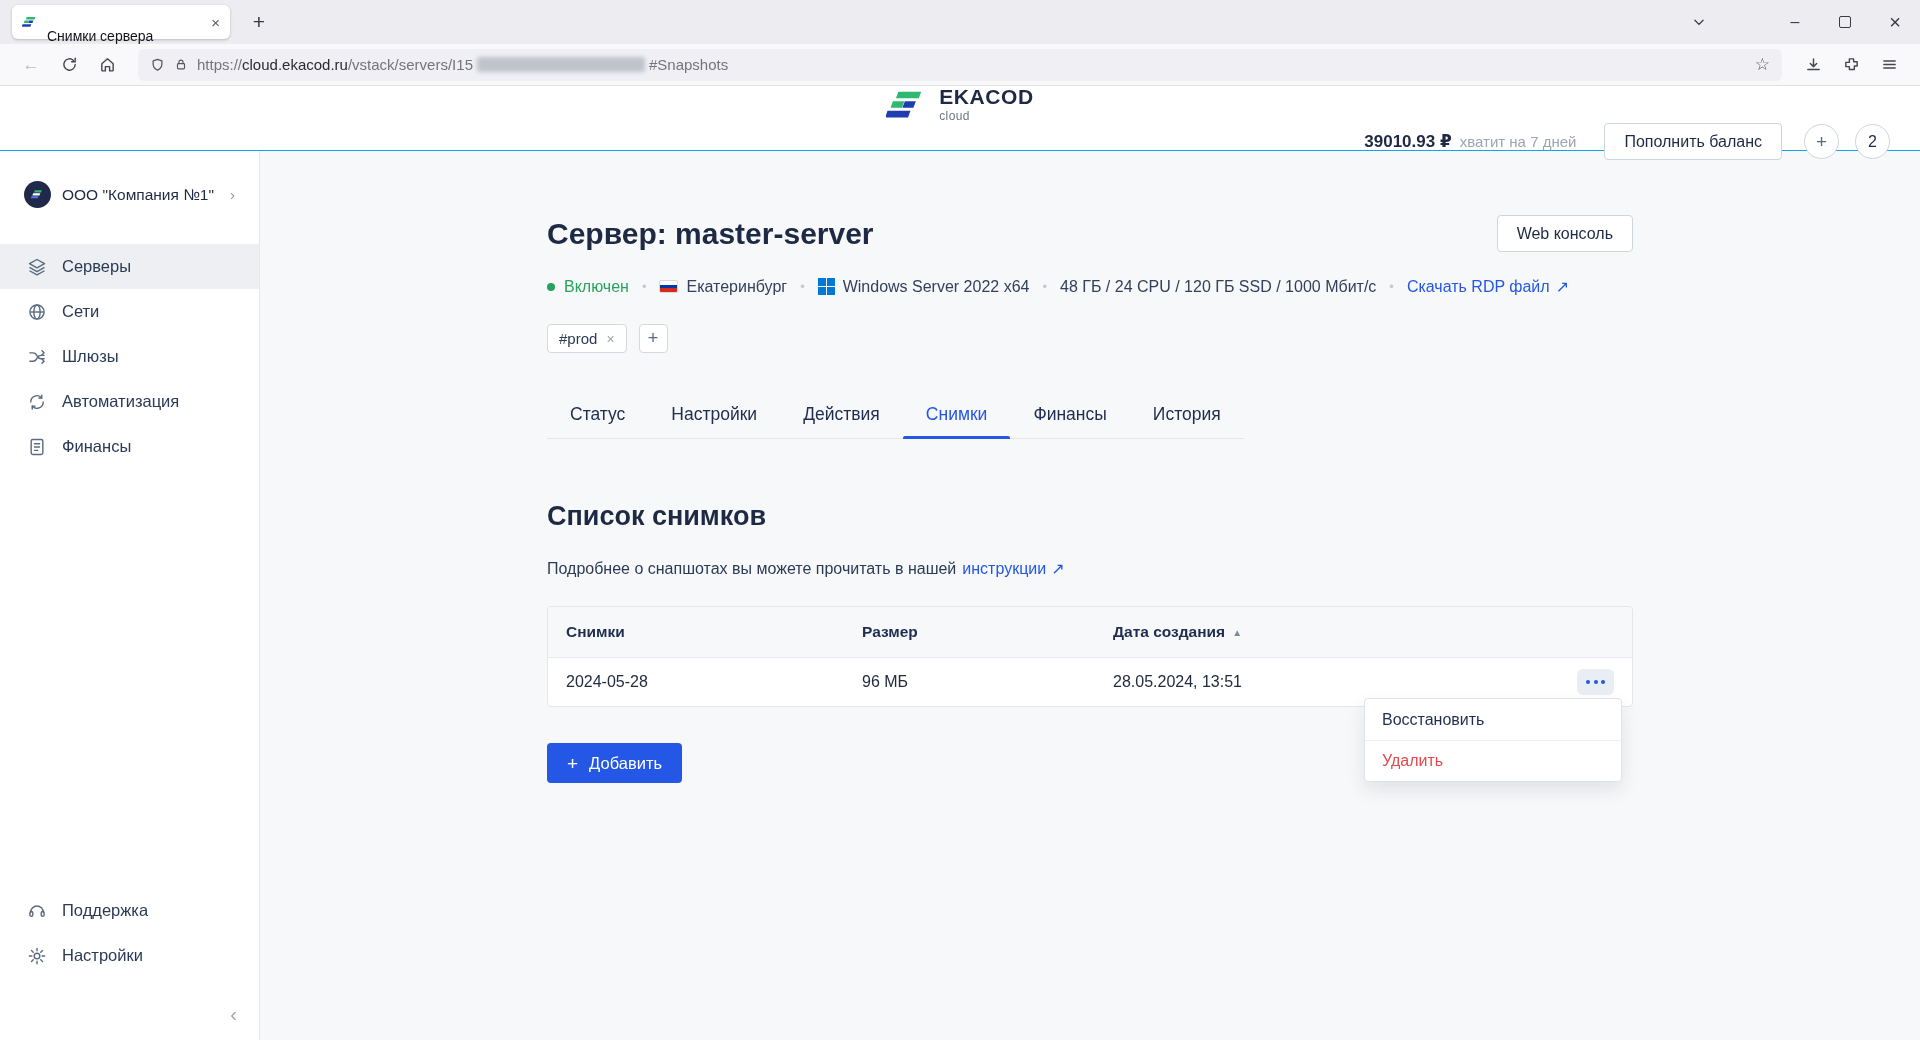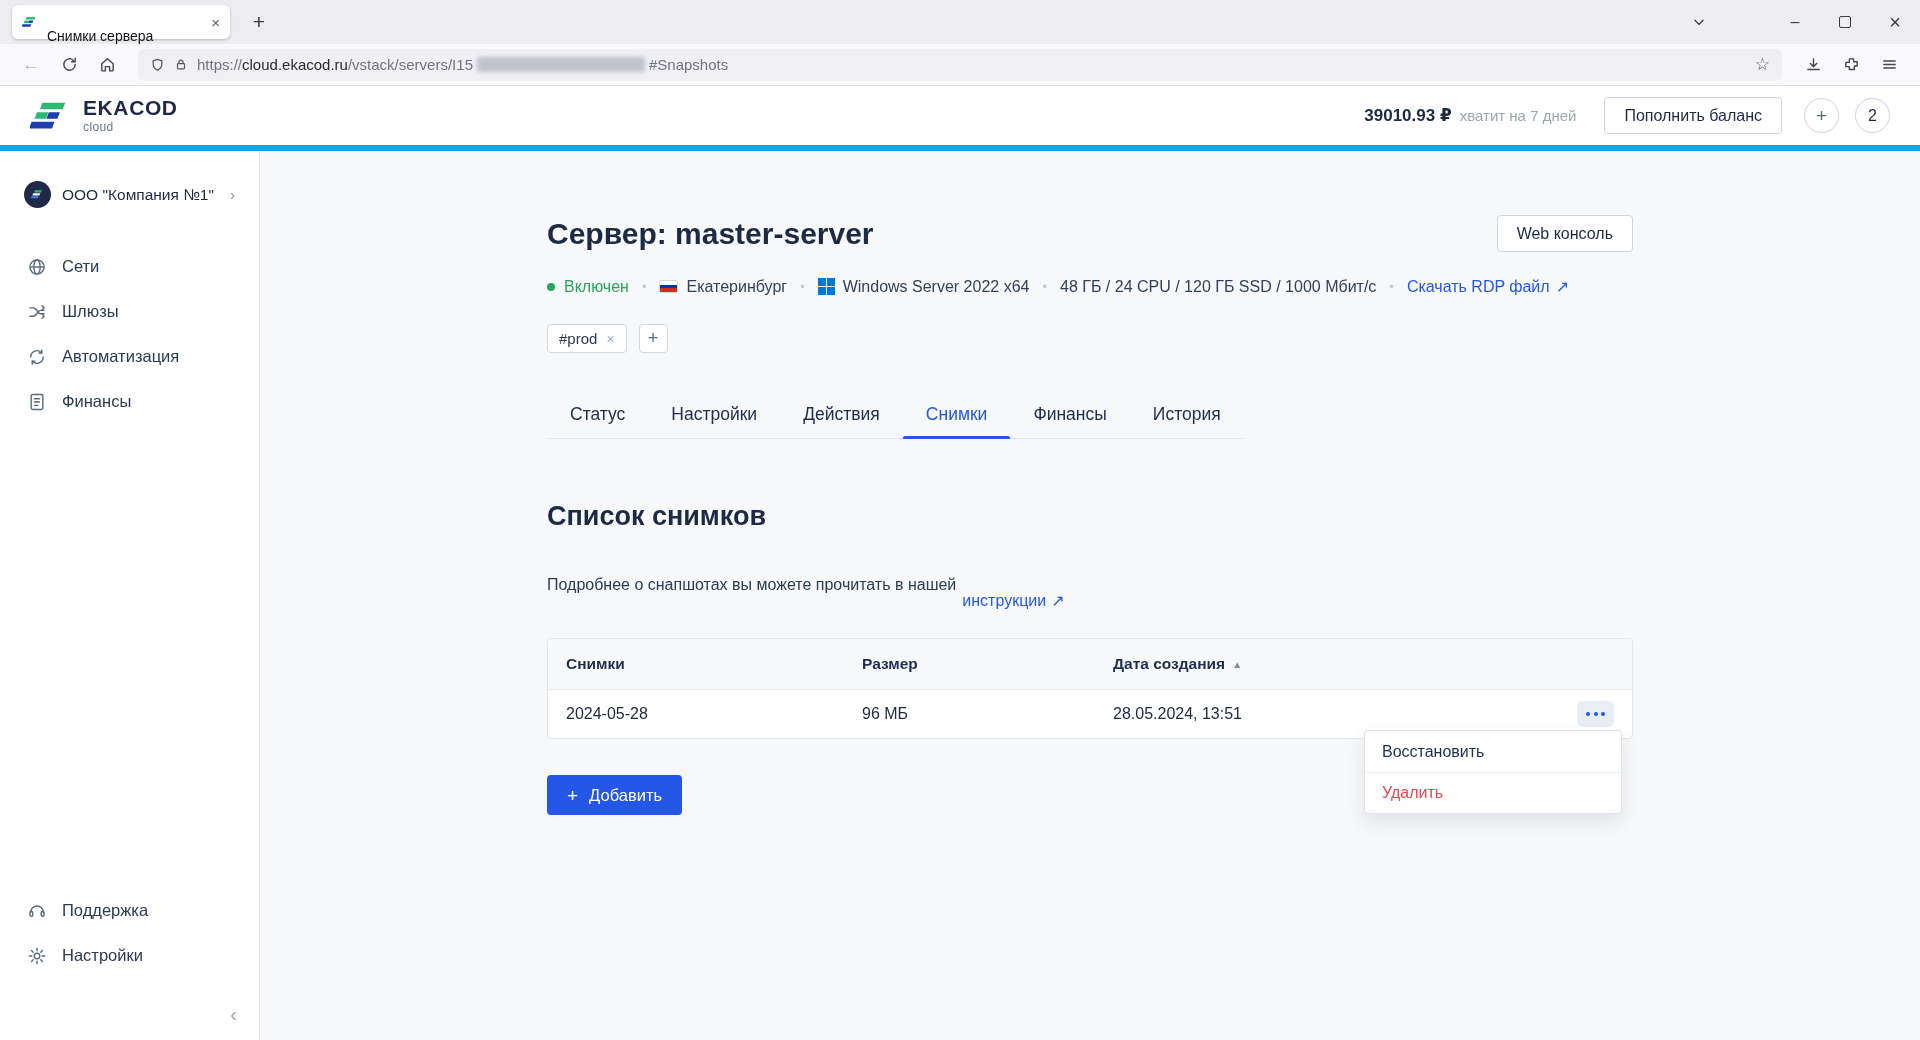--- a/index.html
+++ b/index.html
@@ -37,21 +37,21 @@
     display:flex; align-items:center; padding:0 12px; margin:0 10px; gap:9px;
     color:#55565e;
   }
   .url-text { font-size:15px; display:flex; align-items:center; white-space:nowrap; }
   .url-dim { color:#73747c; }
   .url-domain { color:#2a2a31; }
   .url-redacted { display:inline-block; width:168px; height:15px; margin:0 4px; border-radius:2px; background:#bfc3cb; filter:blur(2px); }
   .url-star { margin-left:auto; font-size:17px; color:#55565e; }
 
   
-  .app-header { height:65px; background:#fff; border-bottom:6px solid #0ea5e9; display:flex; align-items:center; padding:0 30px; }
+  .app-header { height:65px; background:#fff; border-bottom:1px solid #0ea5e9; display:flex; align-items:center; padding:0 30px;flex-direction:column; }
   .logo { display:flex; align-items:center; gap:11px; }
   .logo-name { font-size:21px; font-weight:700; color:#1e2a44; letter-spacing:.6px; line-height:1; }
   .logo-sub { font-size:12px; color:#6b7684; letter-spacing:.4px; margin-top:2px; }
   .header-right { margin-left:auto; display:flex; align-items:center; }
   .balance { font-size:17px; font-weight:700; color:#1e2a44; }
   .balance-note { font-size:15px; color:#9aa5b5; margin-left:8px; }
   .topup-btn {
     margin-left:28px; height:37px; padding:0 19px; border:1px solid #cfd5dc; border-radius:4px;
     background:#fff; font-size:16px; color:#1e2a44; display:flex; align-items:center; cursor:default;
   }
@@ -103,21 +103,21 @@
   .tag-add { width:29px; height:29px; border:1px solid #d4d9df; border-radius:4px; background:#fff;
     color:#5b6b7f; display:inline-flex; align-items:center; justify-content:center; font-size:18px; margin-left:12px; }
 
   .tabs { margin-top:38px; display:inline-flex; border-bottom:1px solid #e3e6ea; }
   .tab-item { padding:13px 23px; font-size:17.5px; font-weight:500; color:#1f2d4e; position:relative; cursor:default; }
   .tab-item.active { color:#2457e5; }
   .tab-item.active::after { content:""; position:absolute; left:0; right:0; bottom:-1px; height:3px; background:#2457e5; border-radius:2px 2px 0 0; }
 
   .section-heading { margin-top:62px; font-size:27px; font-weight:600; color:#1e2a44; }
   .info-line { margin-top:27px; font-size:16px; color:#2b3a55; display:flex; align-items:center; gap:6px; }
-  .info-link { color:#2457e5; display:inline-flex; align-items:center; gap:5px;margin-top:32px; }
+  .info-link { color:#2457e5; display:inline-flex; align-items:center; gap:5px; }
 
   .snap-table { position:relative; margin-top:28px; background:#fff; border:1px solid #e3e6ea; border-radius:4px; }
   .t-row { display:grid; grid-template-columns:296px 251px 1fr 60px; align-items:center; padding:0 18px; }
   .t-head { height:51px; background:#f7f8fa; border-bottom:1px solid #e7eaee; border-radius:4px 4px 0 0; font-size:15.5px; font-weight:700; color:#1f2d4e; }
   .t-head .th { display:flex; align-items:center; gap:7px; }
   .sort-arrow { font-size:10px; color:#7c8aa6; }
   .t-data { height:48px; font-size:16px; color:#222c3f; }
   .row-actions { justify-self:end; }
   .ellipsis-btn { width:37px; height:26px; border-radius:6px; background:#e9edf4; display:flex; align-items:center; justify-content:center; gap:3.5px; }
   .ellipsis-btn i { width:4px; height:4px; border-radius:50%; background:#2457e5; }
@@ -257,20 +257,30 @@
               <rect x="0" y="13" width="24" height="7" fill="#ffffff"></rect>
               <rect x="-2" y="23" width="24" height="7" fill="#4d78f0"></rect>
             </g>
           </svg>
       </span>
       <span class="company-name">ООО "Компания №1"</span>
       <span class="company-chevron">›</span>
     </div>
 
     <nav>
+      <div class="nav-item active">
+        <span class="nav-icon">
+          <svg viewBox="0 0 24 24" fill="none" stroke="currentColor" stroke-width="1.7" stroke-linejoin="round">
+              <path d="M12 3l9 5-9 5-9-5z"></path>
+              <path d="M3 12.5l9 5 9-5"></path>
+              <path d="M3 16.5l9 5 9-5"></path>
+            </svg>
+        </span>
+        <span>Серверы</span>
+      </div>
       <div class="nav-item">
         <span class="nav-icon">
           <svg viewBox="0 0 24 24" fill="none" stroke="currentColor" stroke-width="1.7">
               <circle cx="12" cy="12" r="8.5"></circle>
               <ellipse cx="12" cy="12" rx="3.8" ry="8.5"></ellipse>
               <path d="M3.8 12h16.4"></path>
             </svg>
         </span>
         <span>Сети</span>
       </div>

